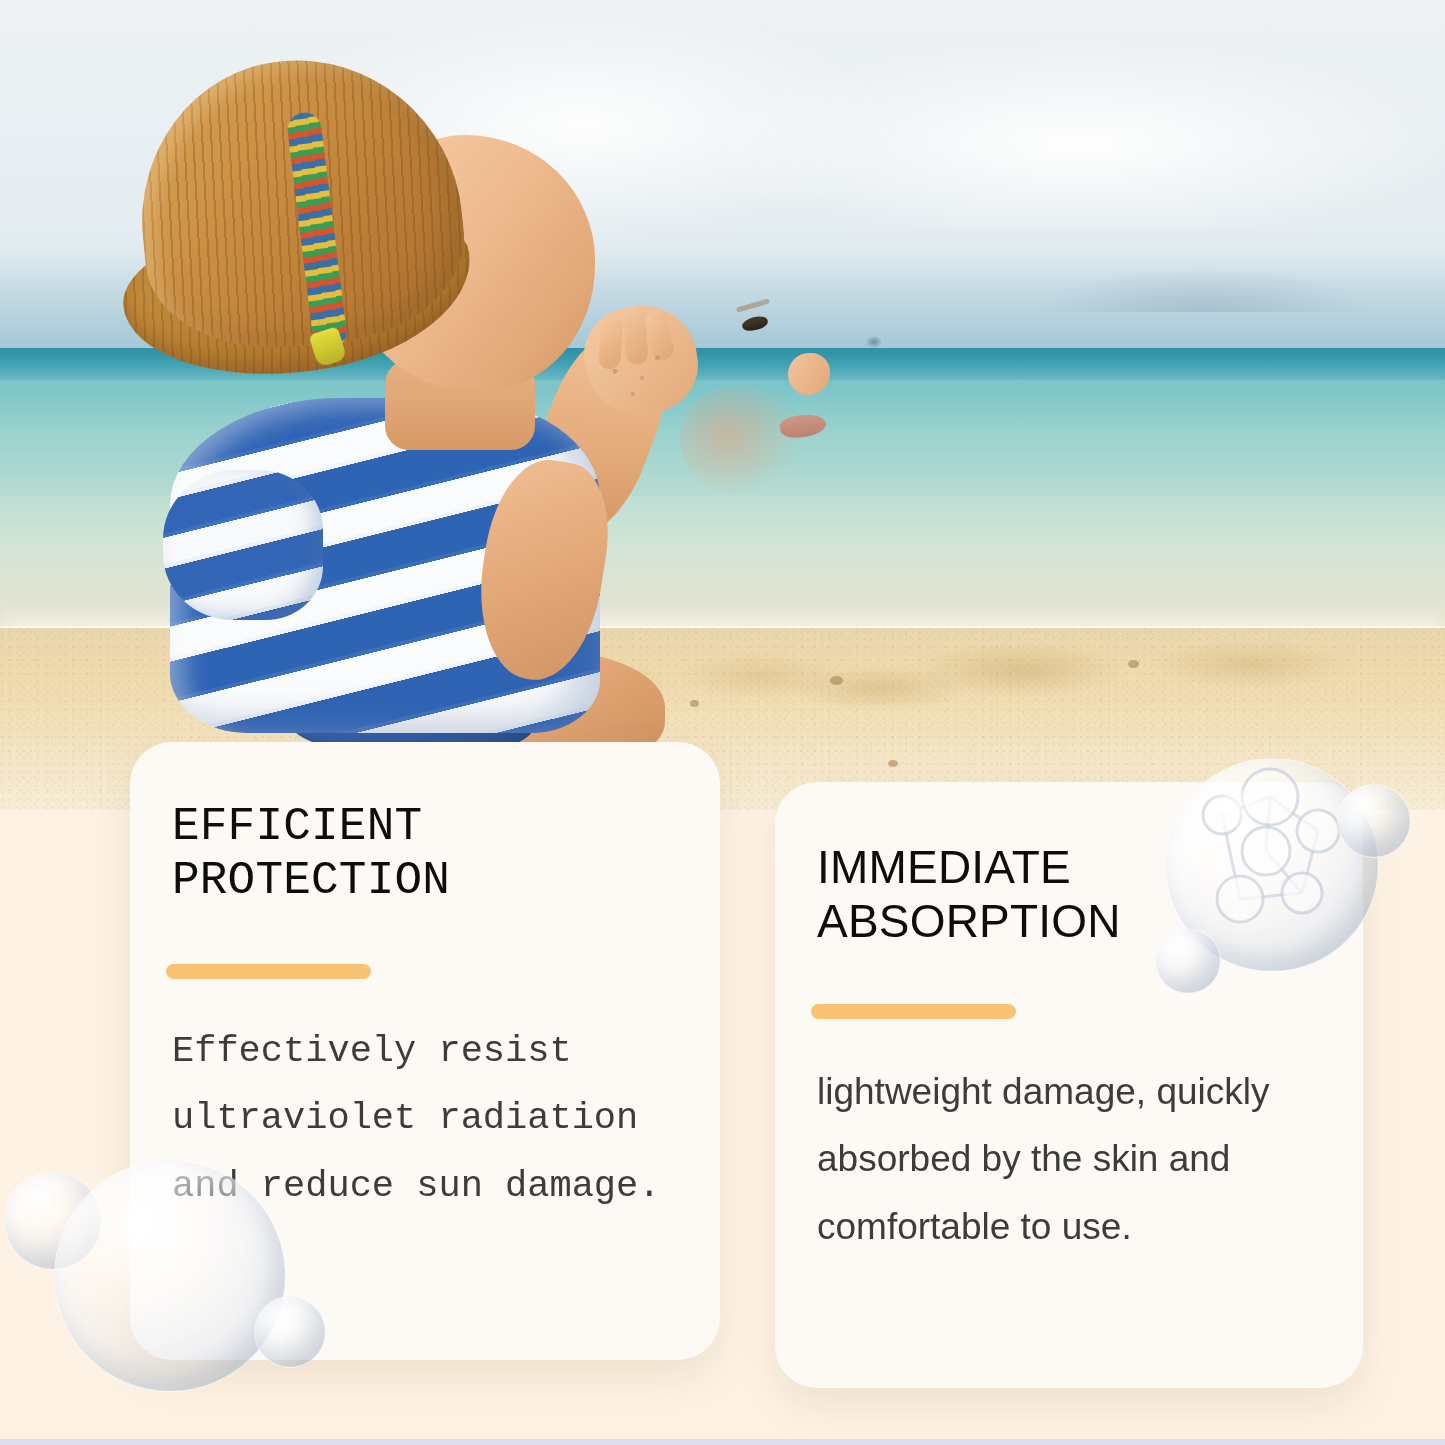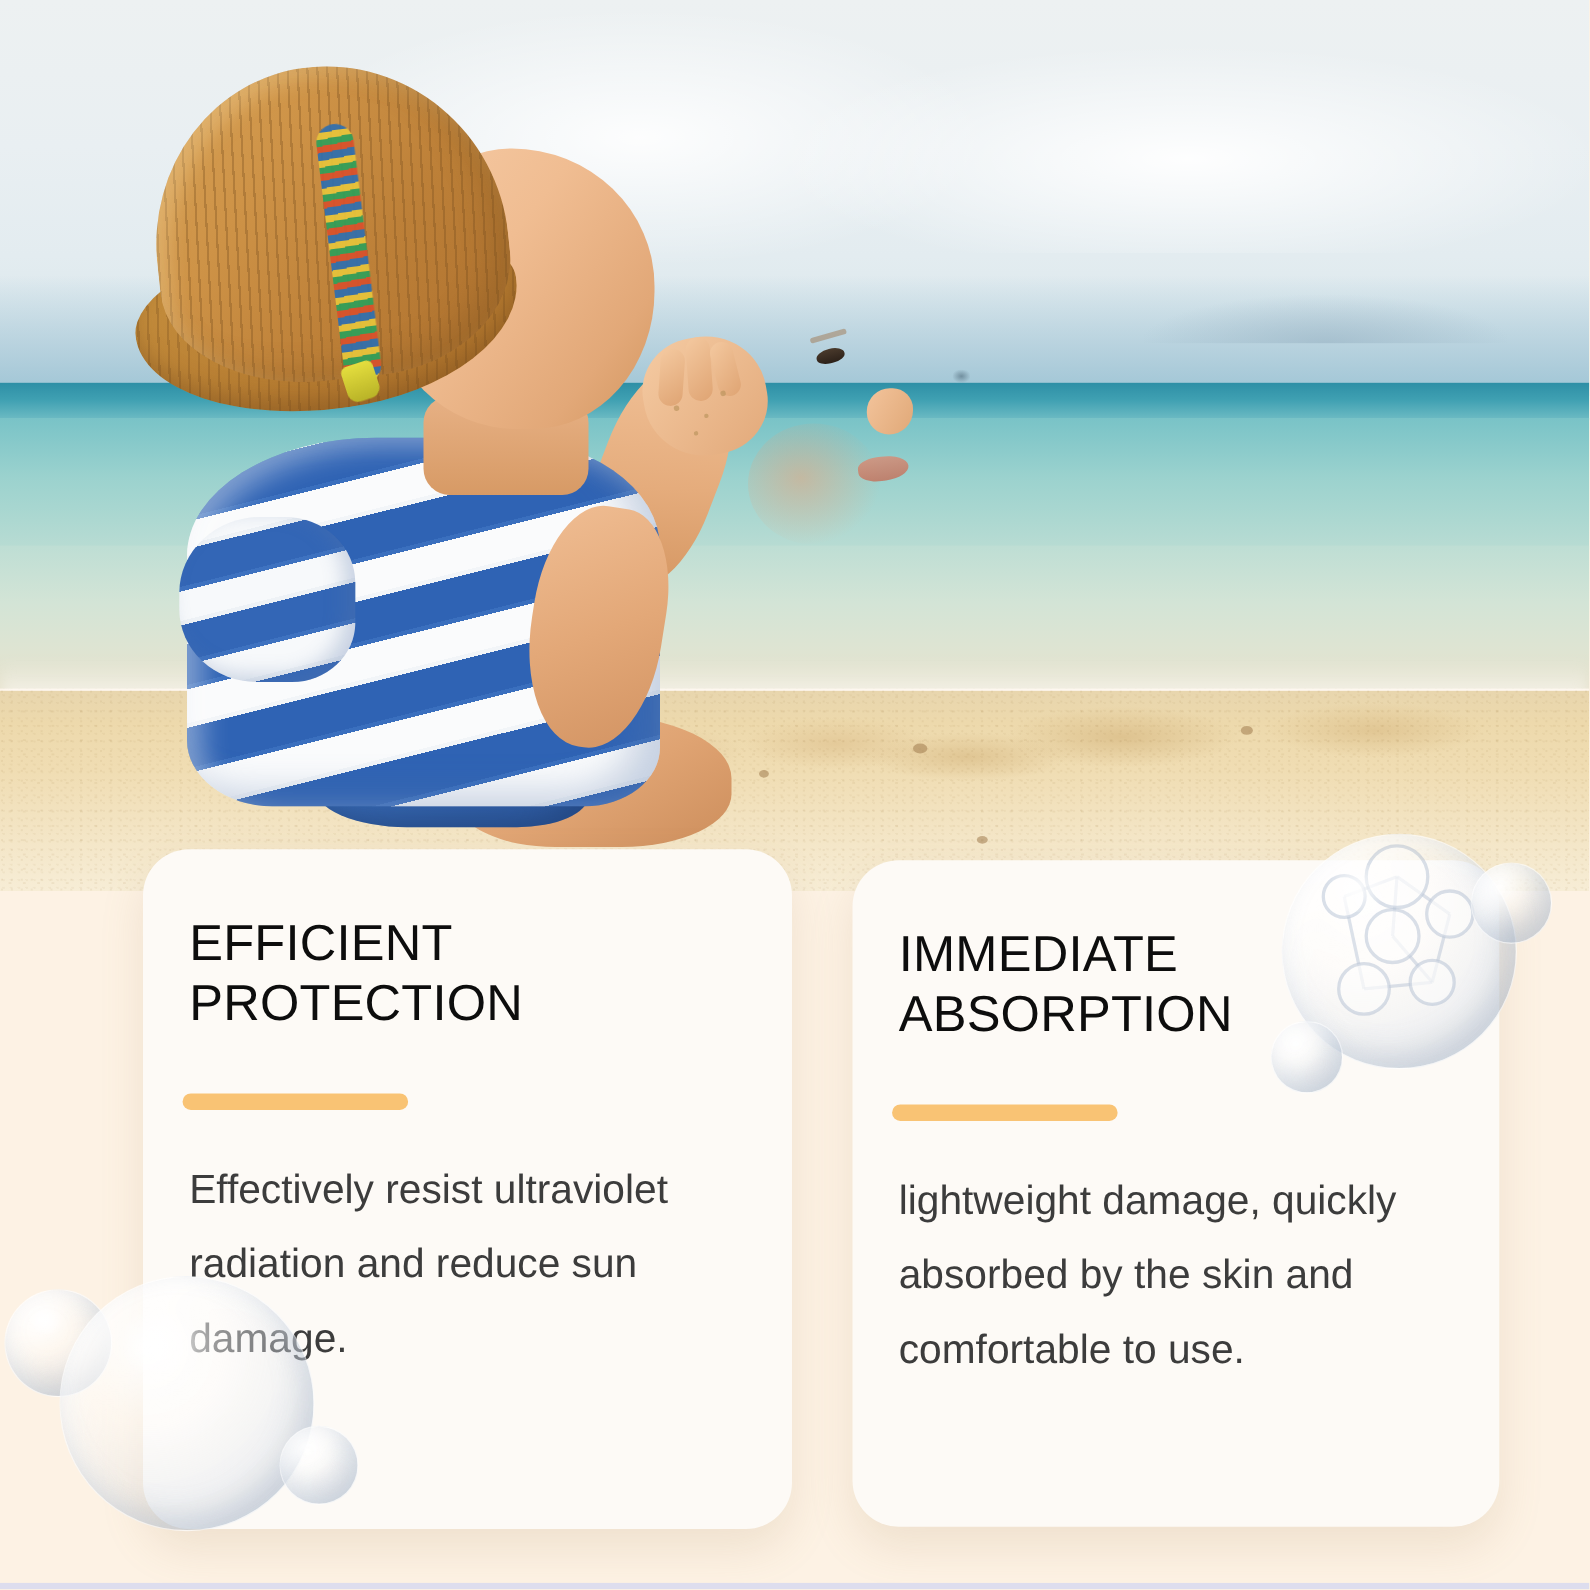--- a/index.html
+++ b/index.html
@@ -222,21 +222,21 @@
   .sand-speck{position:absolute;background:rgba(186,148,92,.65);border-radius:50%;}
 
   
   .card{
     position:absolute;
     background:#FDFAF6;
     border-radius:42px;
     box-shadow:0 18px 40px rgba(166,136,96,.16);
     overflow:hidden;
   }
-  #card-left {left:130px; top:772px; width:590px; height:618px;}
+  #card-left {left:130px; top:742px; width:590px; height:618px;font-family:Liberation Mono, monospace;}
   #card-right{left:775px; top:782px; width:588px; height:606px;}
 
   .card-title{
     position:absolute;left:42px;top:58px;right:34px;
     font-size:46px;line-height:1.18;letter-spacing:.2px;
     color:#0D0D0D;font-weight:400;white-space:pre-line;
   }
   .accent-bar{
     position:absolute;left:36px;width:205px;height:15px;border-radius:9px;
   }

